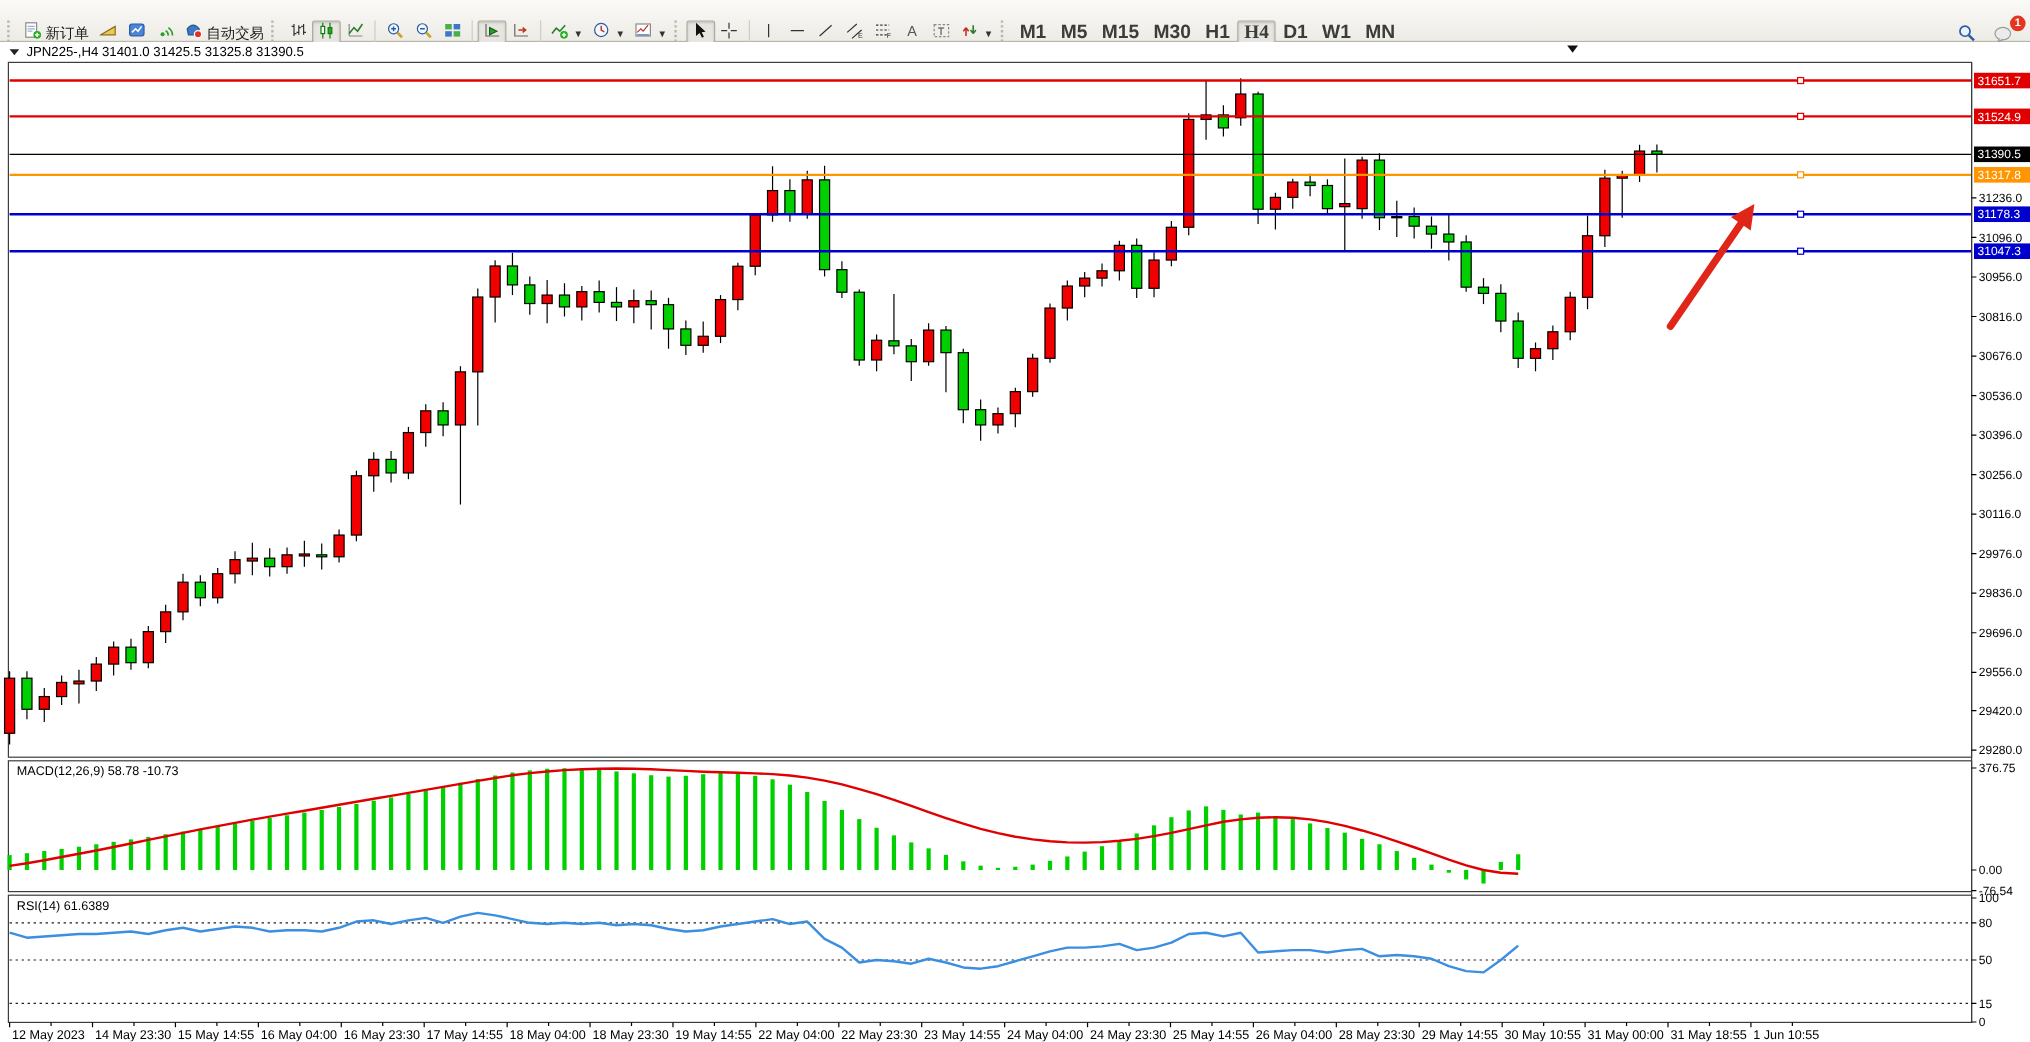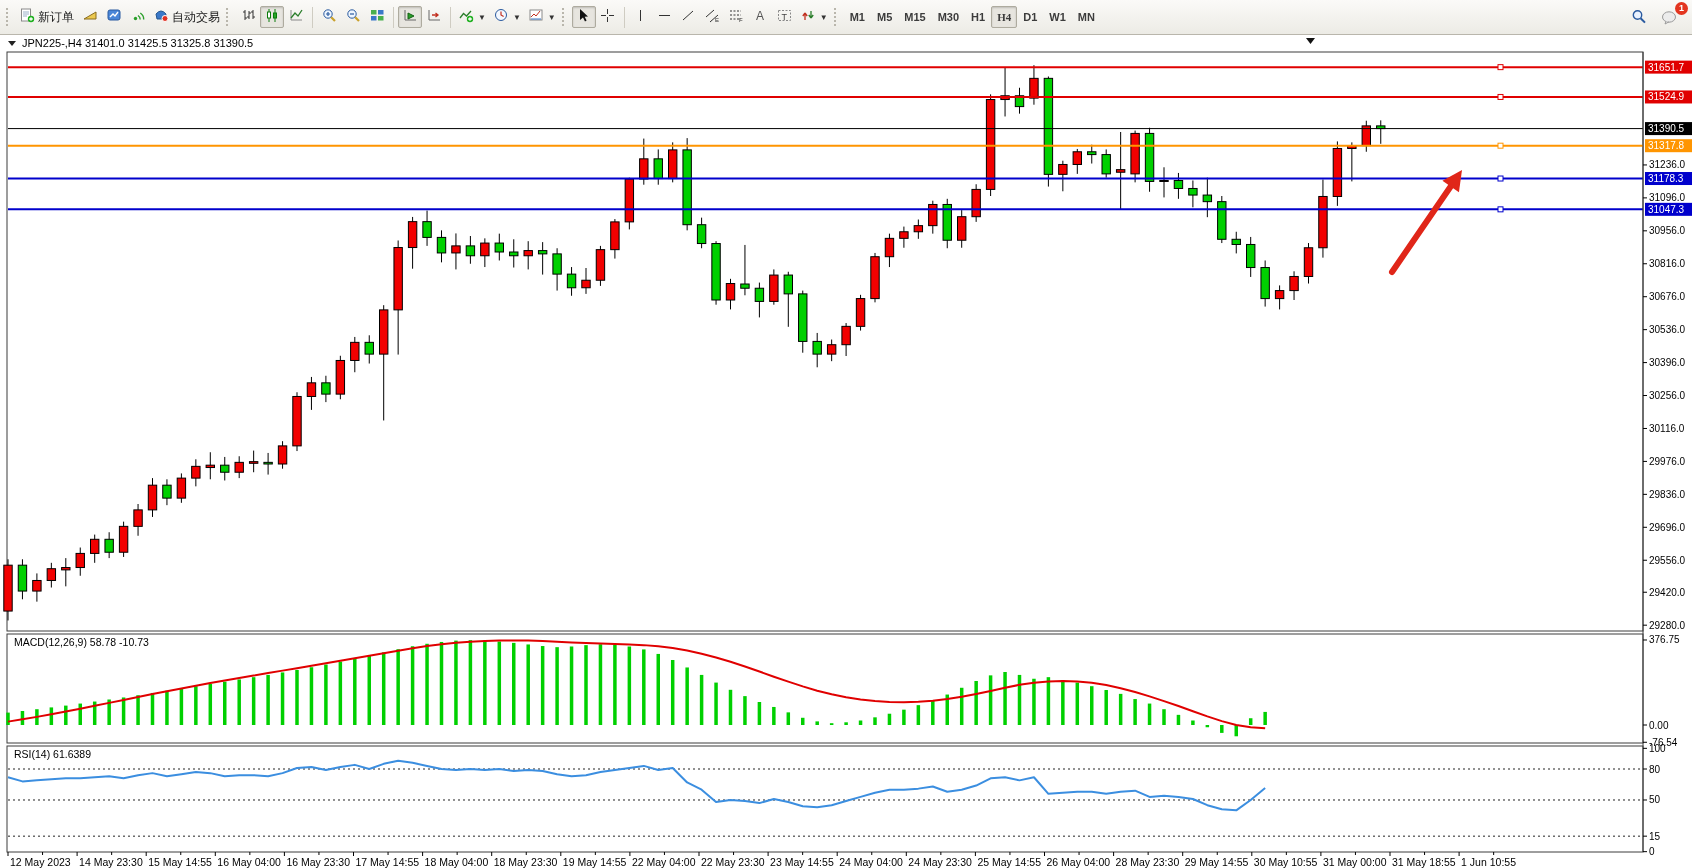--- a/index.html
+++ b/index.html
@@ -1,26 +1,26 @@
 <!DOCTYPE html>
 <html><head>
 <meta charset="utf-8">
 <style>
   html,body{margin:0;padding:0;width:1692px;height:868px;overflow:hidden;background:#fff;
     font-family:"Liberation Sans","DejaVu Sans",sans-serif;}
-  .toolbar{height:24px;display:flex;align-items:center;background:linear-gradient(#fbfaf8,#ecebe5);
+  .toolbar{height:24px;display:flex;align-items:flex-start;background:linear-gradient(#fbfaf8,#ecebe5);
     border-bottom:1px solid #b9b6ac;padding:17px 4px;box-sizing:border-box;}
   .grip{width:4px;height:18px;border-left:2px dotted #b9b6ac;margin:0 4px 0 2px;}
   .sep{width:1px;height:21px;background:#cfccc2;margin:0 4px;}
   .tbtn{height:22px;min-width:24px;display:flex;align-items:center;justify-content:center;gap:3px;
     padding:0 3px;border:1px solid transparent;border-radius:2px;box-sizing:border-box;cursor:default;}
   .tbtn.active{background:#e7e5df;border-color:#aeab9f;box-shadow:inset 0 1px 2px rgba(0,0,0,.18);font-family:Liberation Serif, serif;}
   .tbtn .lbl{font-size:12px;color:#1a1a1a;white-space:nowrap;}
   .caret{font-size:8px;color:#333;margin-left:1px;}
-  .tf{font-size:11px;font-weight:700;color:#3c3c3c;padding:0 5px;}
+  .tf{font-size:16px;font-weight:700;color:#3c3c3c;padding:0 5px;}
   .right-icons{margin-left:auto;display:flex;align-items:center;gap:6px;padding-right:6px;}
   .chat-wrap{position:relative;}
   .badge{position:absolute;top:-5px;right:-7px;background:#e3351f;color:#fff;font-size:9px;font-weight:700;
     border-radius:8px;min-width:13px;height:13px;line-height:13px;text-align:center;}
   #chartbox{position:relative;width:1692px;height:840px;background:#fff;}
   svg text{font-family:"Liberation Sans","DejaVu Sans",sans-serif;}
 </style>
 </head>
 <body>
 

